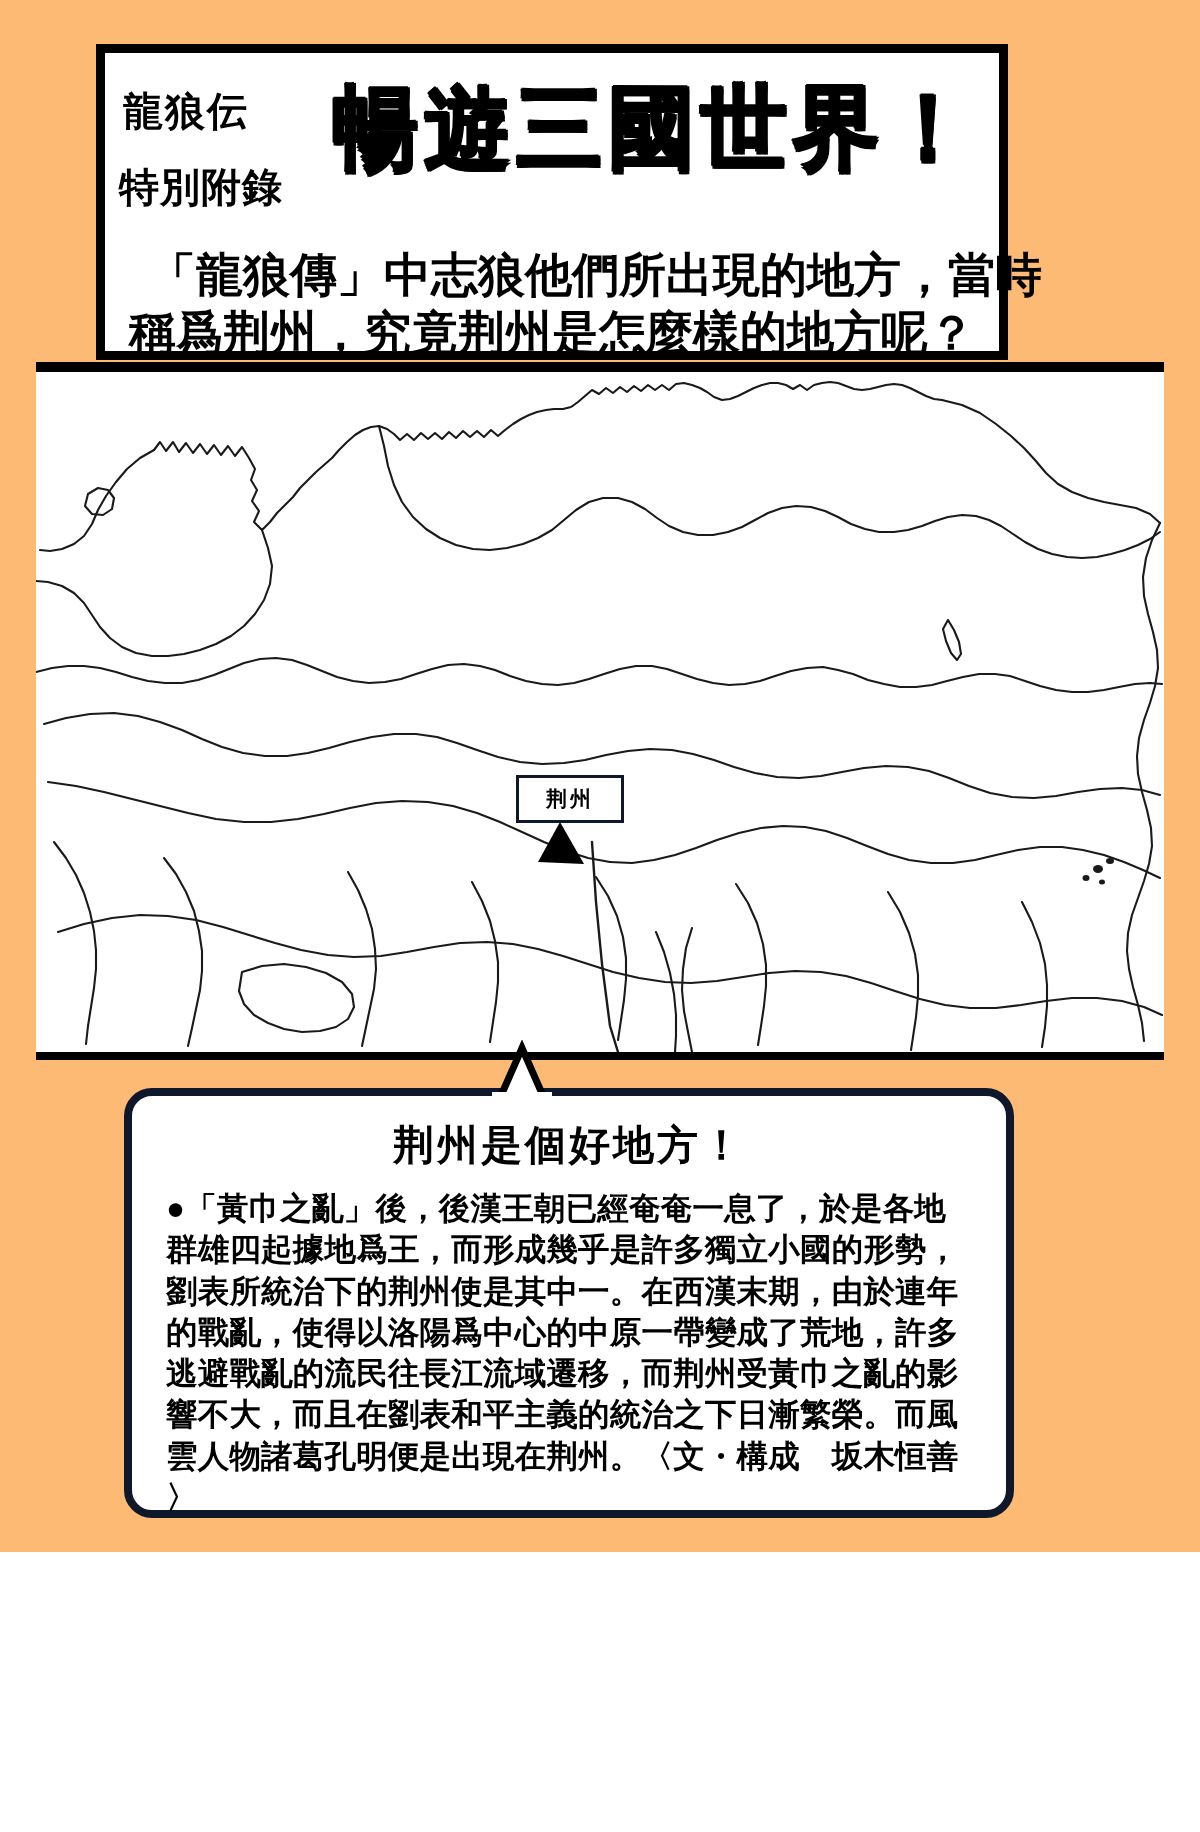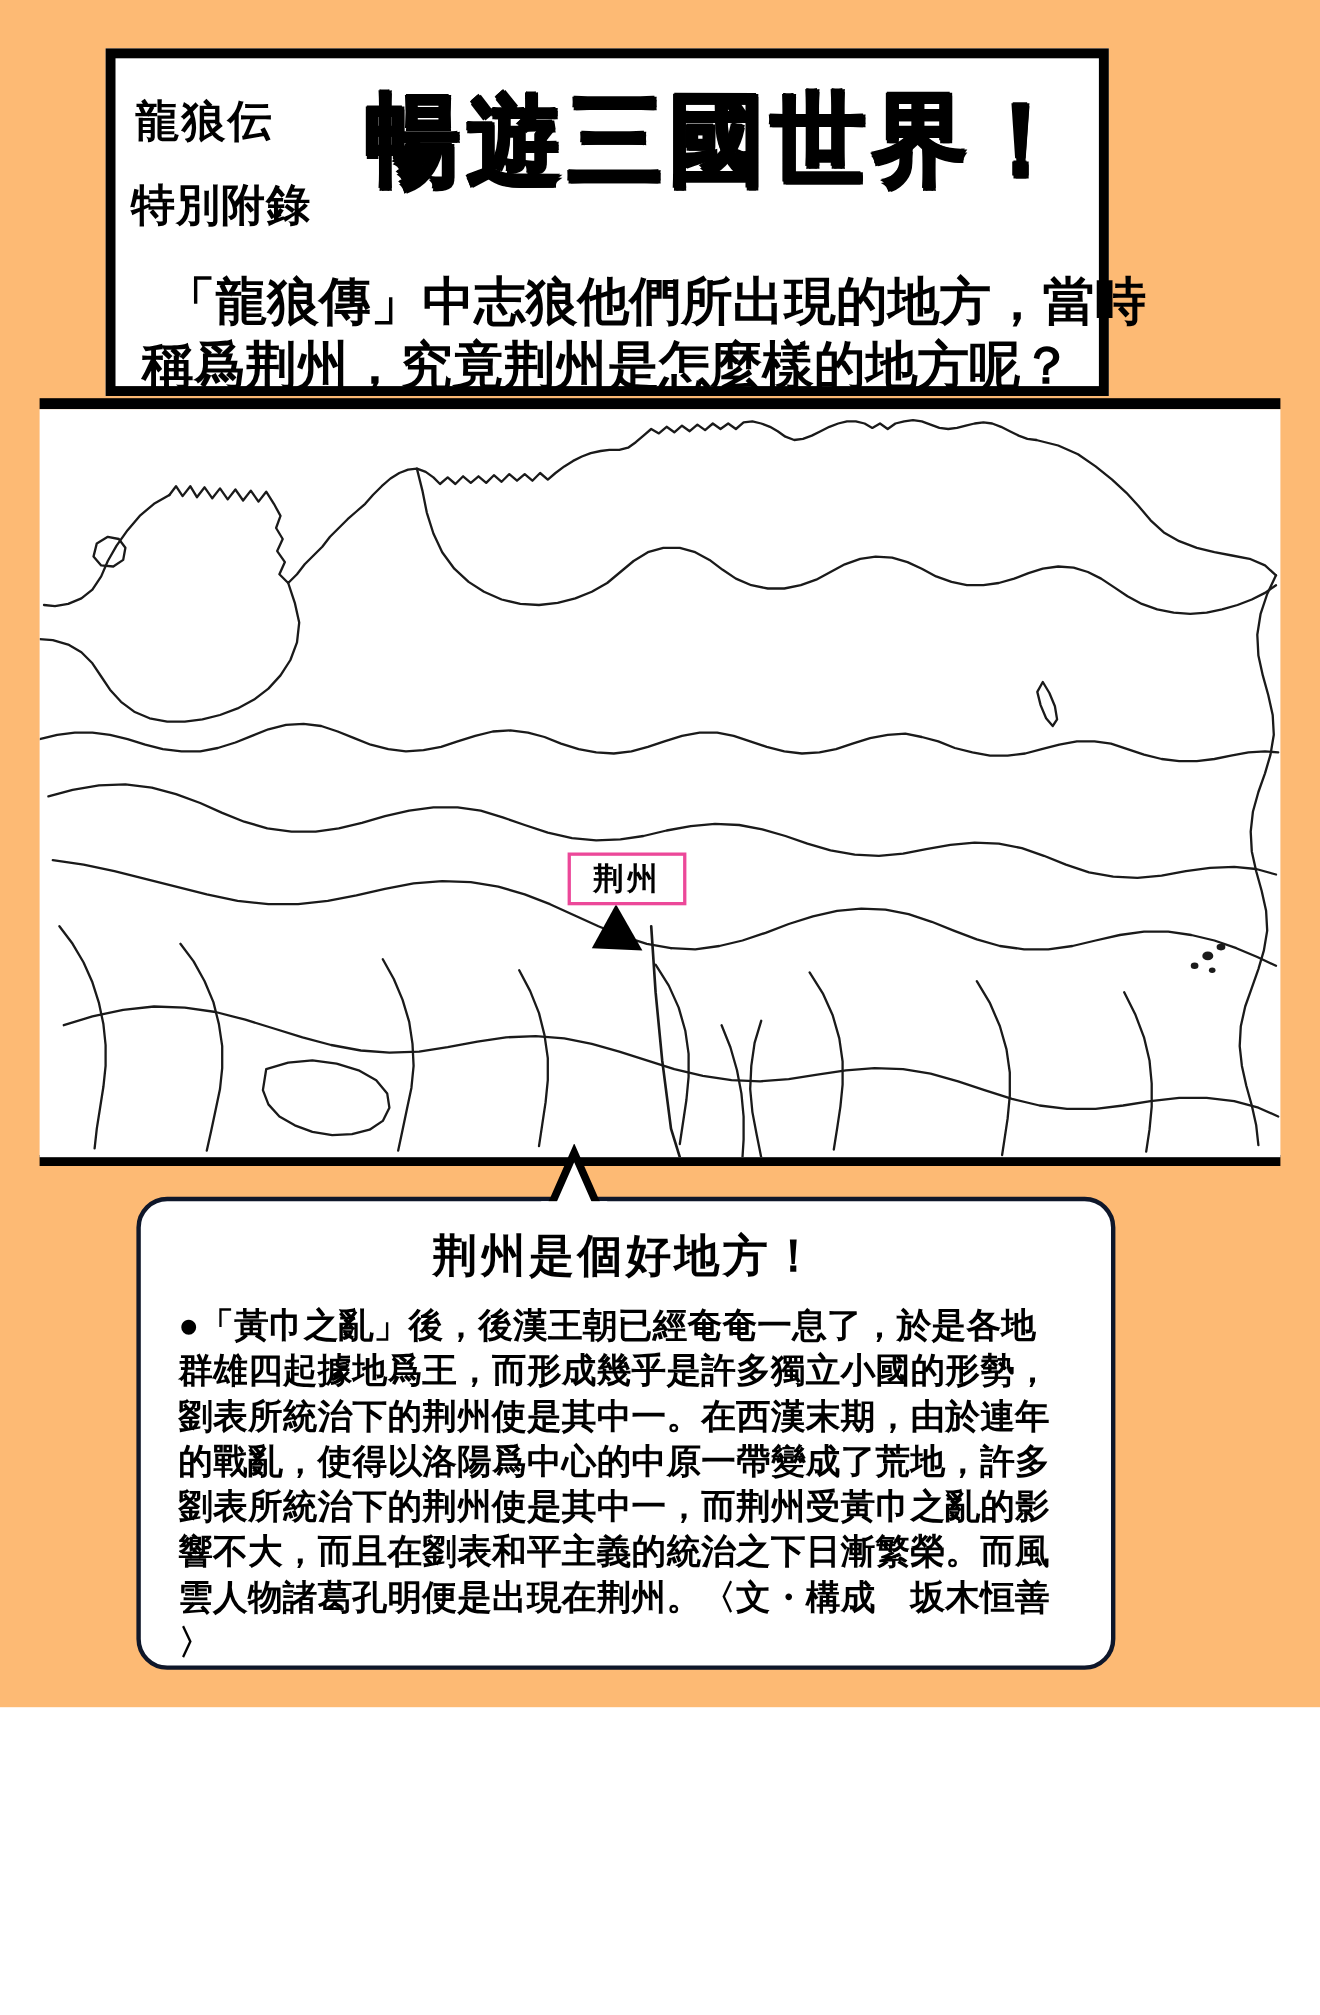--- a/index.html
+++ b/index.html
@@ -110,40 +110,40 @@
   }
   #map-area svg { display: block; }
 
   
   #map-label {
     position: absolute;
     left: 516px;
     top: 775px;
     width: 108px;
     height: 48px;
-    border: 3px solid #ec4899;
+    border: 3px solid #0f172a;
     background: #fff;
     display: flex;
     align-items: center;
     justify-content: center;
-    font-size: 28px;
+    font-size: 21px;
     font-weight: 700;
     letter-spacing: 3px;
     box-sizing: border-box;
     z-index: 5;
   }
 
   
   #caption-panel {
     position: absolute;
     left: 124px;
     top: 1088px;
     width: 890px;
     height: 430px;
-    border: 4px solid #0f172a;
+    border: 8px solid #0f172a;
     border-radius: 28px;
     background: #fff;
     box-sizing: border-box;
     z-index: 6;
   }
   #caption-title {
     position: absolute;
     left: 0;
     top: 22px;
     width: 100%;
@@ -341,20 +341,20 @@
     <rect x="52" y="52" width="60" height="12" fill="#ffffff"></rect>
   </svg>
 
   <div id="caption-panel">
     <div id="caption-title">荆州是個好地方！</div>
     <div id="caption-body">
       <span class="cap-line">●「黃巾之亂」後，後漢王朝已經奄奄一息了，於是各地</span>
       <span class="cap-line">群雄四起據地爲王，而形成幾乎是許多獨立小國的形勢，</span>
       <span class="cap-line">劉表所統治下的荆州使是其中一。在西漢末期，由於連年</span>
       <span class="cap-line">的戰亂，使得以洛陽爲中心的中原一帶變成了荒地，許多</span>
-      <span class="cap-line">劉表所統治下的荆州使是其中一，而荆州受黃巾之亂的影</span>
+      <span class="cap-line">逃避戰亂的流民往長江流域遷移，而荆州受黃巾之亂的影</span>
       <span class="cap-line">響不大，而且在劉表和平主義的統治之下日漸繁榮。而風</span>
       <span class="cap-line">雲人物諸葛孔明便是出現在荆州。〈文・構成　坂木恒善</span>
       <span class="cap-line last">〉</span>
     </div>
   </div>
 
 </div>
 
 </body></html>

